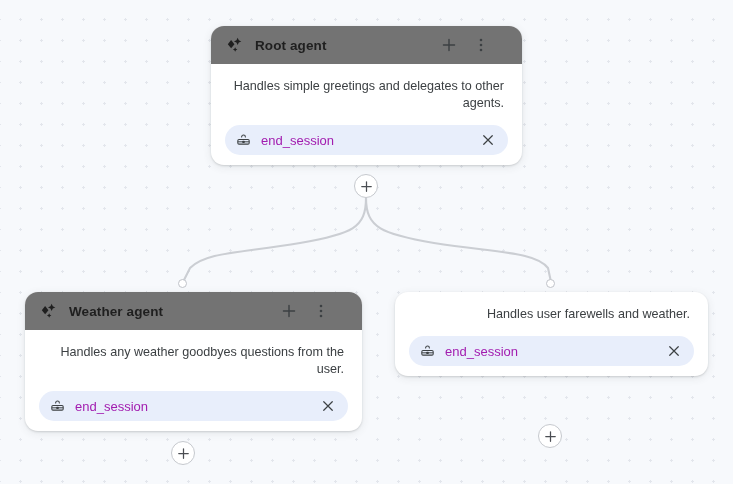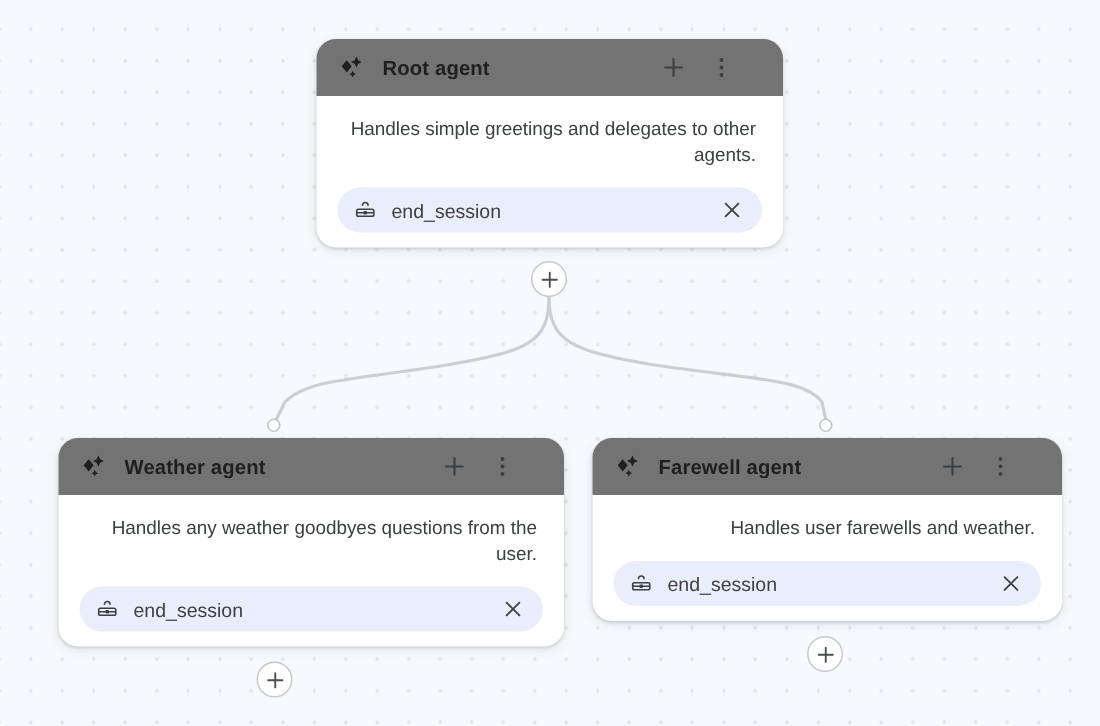--- a/index.html
+++ b/index.html
@@ -113,21 +113,21 @@
     height: 15px;
     flex: 0 0 auto;
     color: #3c4043;
     display: block;
   }
 
   .tool-name {
     flex: 1 1 auto;
     margin-left: 10px;
     font-size: 13px;
-    color: #404040;
+    color: #a21caf;
     white-space: nowrap;
     overflow: hidden;
   }
 
   .tool-remove {
     flex: 0 0 auto;
     width: 16px;
     height: 16px;
     color: #3c4043;
     cursor: pointer;
@@ -208,21 +208,21 @@
       </div>
     </div>
   </div>
   <div class="add-handle" style="left:354px; top:174px;">
     <svg width="15" height="15" viewBox="0 0 24 24">
       <path d="M12 4.4 V19.6 M4.4 12 H19.6" stroke="currentColor" stroke-width="2" stroke-linecap="round"></path>
     </svg>
   </div>
 
   <div class="in-port" style="left:178px; top:279px;"></div>
-  <div class="node" style="left:39px; top:292px; width:337px;">
+  <div class="node" style="left:25px; top:292px; width:337px;">
     <div class="node-header">
       <svg class="agent-icon" viewBox="0 0 24 24">
         <path d="M9 5.2 L13.2 10.4 L9 15.6 L4.8 10.4 Z" fill="#1f1f1f"></path>
         <path d="M17.2 2.2 L18.7 5.3 L21.8 6.8 L18.7 8.3 L17.2 11.4 L15.7 8.3 L12.6 6.8 L15.7 5.3 Z" fill="#1f1f1f"></path>
         <path d="M14.1 14.2 L15.0 16.1 L16.9 17.0 L15.0 17.9 L14.1 19.8 L13.2 17.9 L11.3 17.0 L13.2 16.1 Z" fill="#1f1f1f"></path>
       </svg>
       <div class="node-title">Weather agent</div>
       <div class="hdr-btn plus">
         <svg width="18" height="18" viewBox="0 0 24 24">
           <path d="M12 4.6 V19.4 M4.6 12 H19.4" stroke="currentColor" stroke-width="1.9" stroke-linecap="round"></path>
@@ -253,40 +253,20 @@
     </div>
   </div>
   <div class="add-handle" style="left:171px; top:441px;">
     <svg width="15" height="15" viewBox="0 0 24 24">
       <path d="M12 4.4 V19.6 M4.4 12 H19.6" stroke="currentColor" stroke-width="2" stroke-linecap="round"></path>
     </svg>
   </div>
 
   <div class="in-port" style="left:546px; top:279px;"></div>
   <div class="node" style="left:395px; top:292px; width:313px;">
-    <div class="node-header">
-      <svg class="agent-icon" viewBox="0 0 24 24">
-        <path d="M9 5.2 L13.2 10.4 L9 15.6 L4.8 10.4 Z" fill="#1f1f1f"></path>
-        <path d="M17.2 2.2 L18.7 5.3 L21.8 6.8 L18.7 8.3 L17.2 11.4 L15.7 8.3 L12.6 6.8 L15.7 5.3 Z" fill="#1f1f1f"></path>
-        <path d="M14.1 14.2 L15.0 16.1 L16.9 17.0 L15.0 17.9 L14.1 19.8 L13.2 17.9 L11.3 17.0 L13.2 16.1 Z" fill="#1f1f1f"></path>
-      </svg>
-      <div class="node-title">Farewell agent</div>
-      <div class="hdr-btn plus">
-        <svg width="18" height="18" viewBox="0 0 24 24">
-          <path d="M12 4.6 V19.4 M4.6 12 H19.4" stroke="currentColor" stroke-width="1.9" stroke-linecap="round"></path>
-        </svg>
-      </div>
-      <div class="hdr-btn">
-        <svg width="18" height="18" viewBox="0 0 24 24">
-          <circle cx="12" cy="5.4" r="1.75" fill="currentColor"></circle>
-          <circle cx="12" cy="12" r="1.75" fill="currentColor"></circle>
-          <circle cx="12" cy="18.6" r="1.75" fill="currentColor"></circle>
-        </svg>
-      </div>
-    </div>
     <div class="node-body">
       <p class="node-desc">Handles user farewells and weather.</p>
       <div class="tool-chip">
         <svg class="tool-icon" viewBox="0 0 24 24">
           <path d="M9 6.2 a3 3 0 0 1 6 0" fill="none" stroke="currentColor" stroke-width="1.7" stroke-linecap="round"></path>
           <rect x="2.9" y="10.4" width="18.2" height="7.4" rx="1.9" fill="none" stroke="currentColor" stroke-width="1.7"></rect>
           <path d="M2.9 14.1 H21.1" stroke="currentColor" stroke-width="1.6"></path>
           <rect x="10.1" y="12.3" width="3.8" height="3.6" rx="0.9" fill="currentColor"></rect>
         </svg>
         <span class="tool-name">end_session</span>

